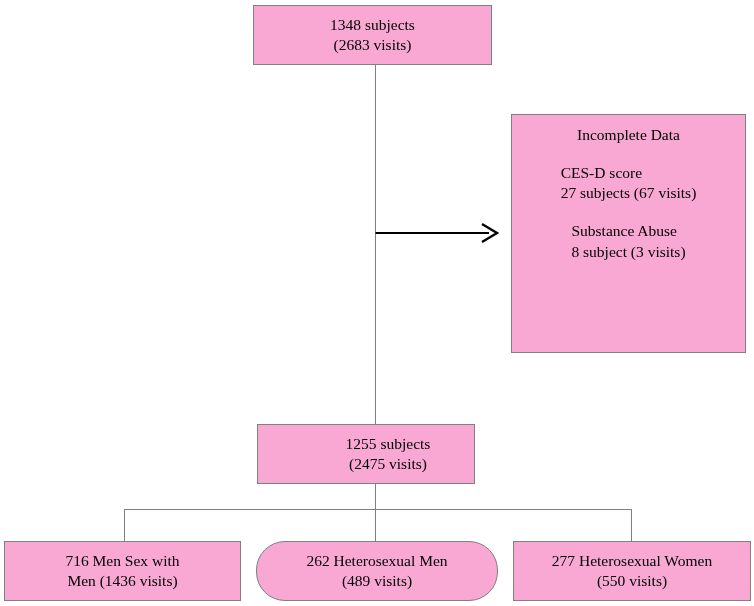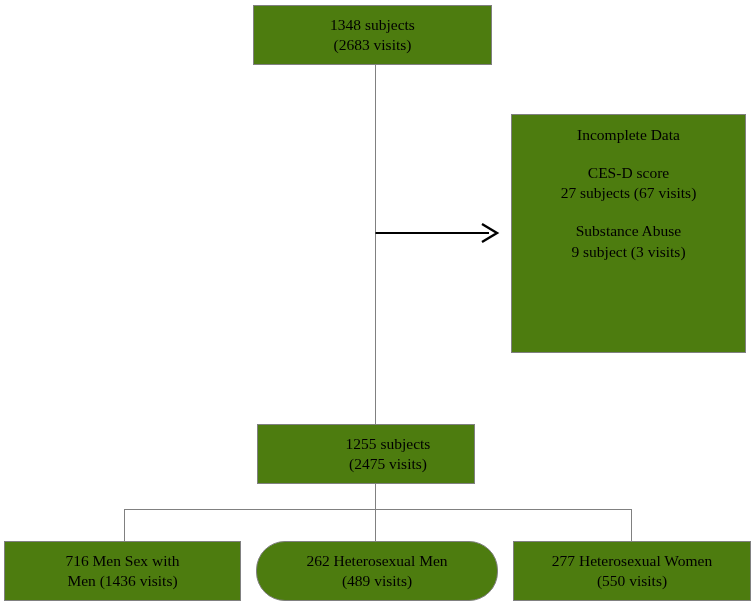--- a/index.html
+++ b/index.html
@@ -24,26 +24,25 @@
     left: 0;
     top: 0;
     width: 754px;
     height: 606px;
     pointer-events: none;
   }
   .node-box {
     position: absolute;
     box-sizing: border-box;
     border: 1px solid #808080;
-    background: #4d7c0f;
+    background: #f9a8d4;
     display: flex;
     flex-direction: column;
     align-items: center;
     justify-content: center;
-    text-align: center;
   }
   .node-line {
     display: block;
     white-space: nowrap;
     line-height: 1.30;
   }
 
   
   #node-total {
     left: 253px;
@@ -124,21 +123,21 @@
     <span class="excl-heading">Incomplete Data</span>
 
     <div class="excl-group">
       <span class="node-line">CES-D score</span>
       <span class="node-line">27 subjects (67 visits)</span>
     </div>
 
 
     <div class="excl-group">
       <span class="node-line">Substance Abuse</span>
-      <span class="node-line">9 subject (3 visits)</span>
+      <span class="node-line">8 subject (3 visits)</span>
     </div>
   </div>
 
   <div class="node-box" id="node-analyzed">
     <span class="node-line">1255 subjects</span>
     <span class="node-line">(2475 visits)</span>
   </div>
 
   <div class="node-box node-stratum" id="node-msm">
     <span class="node-line">716 Men Sex with</span>

